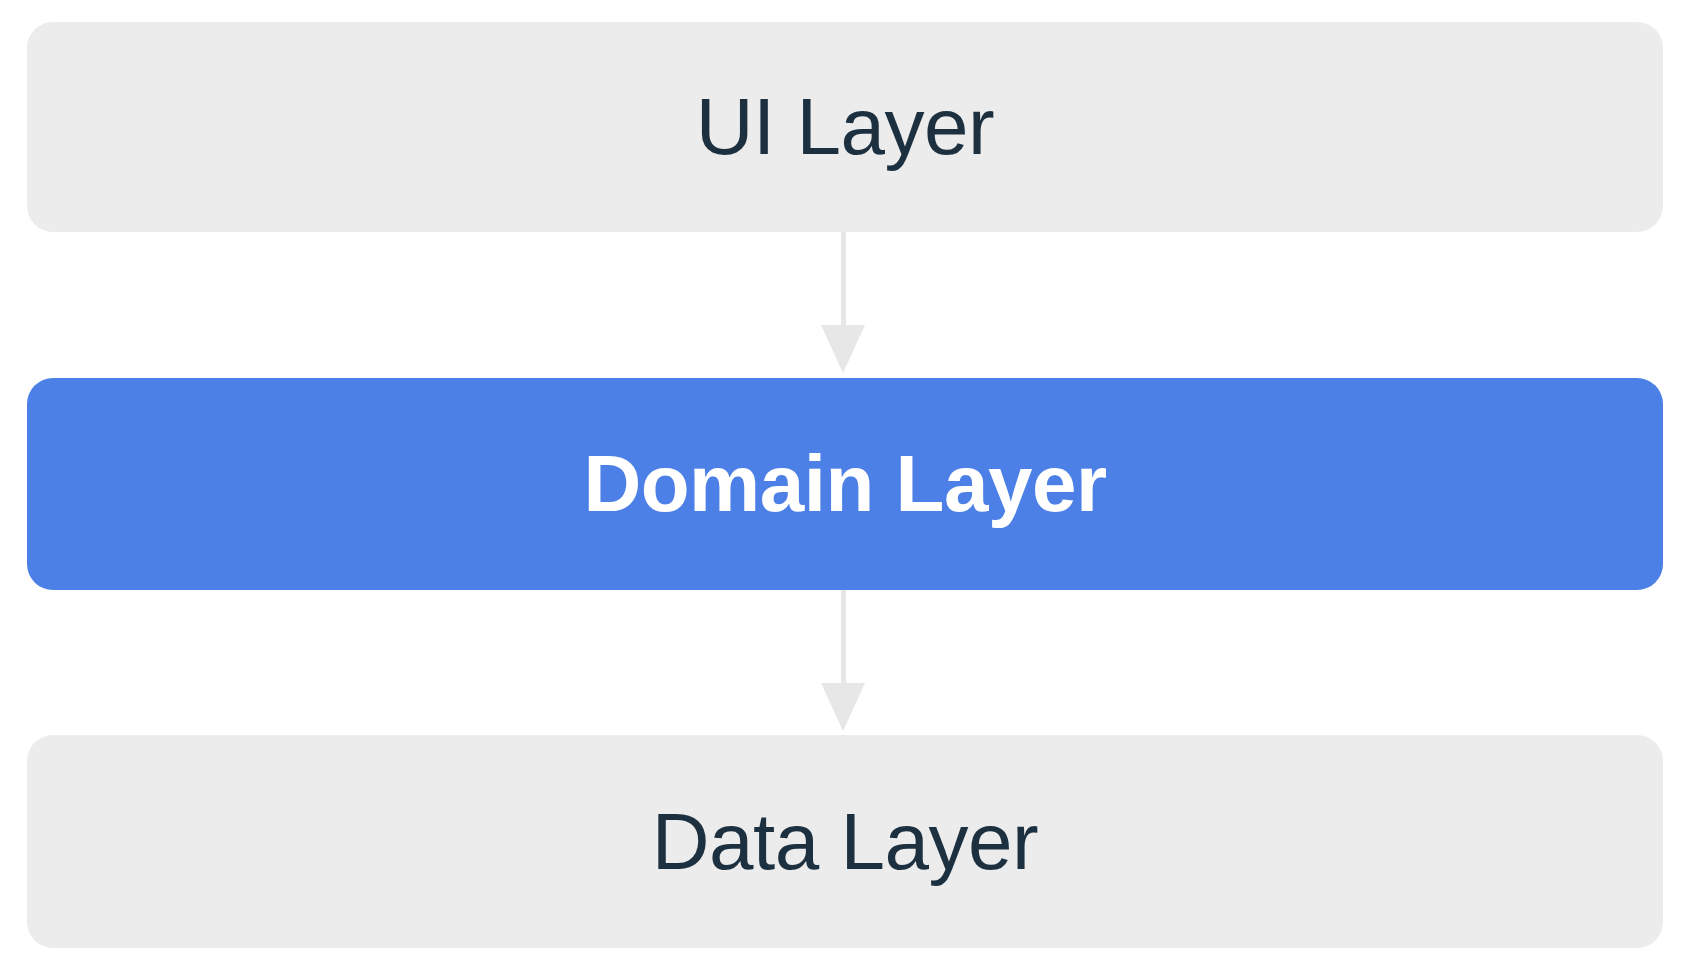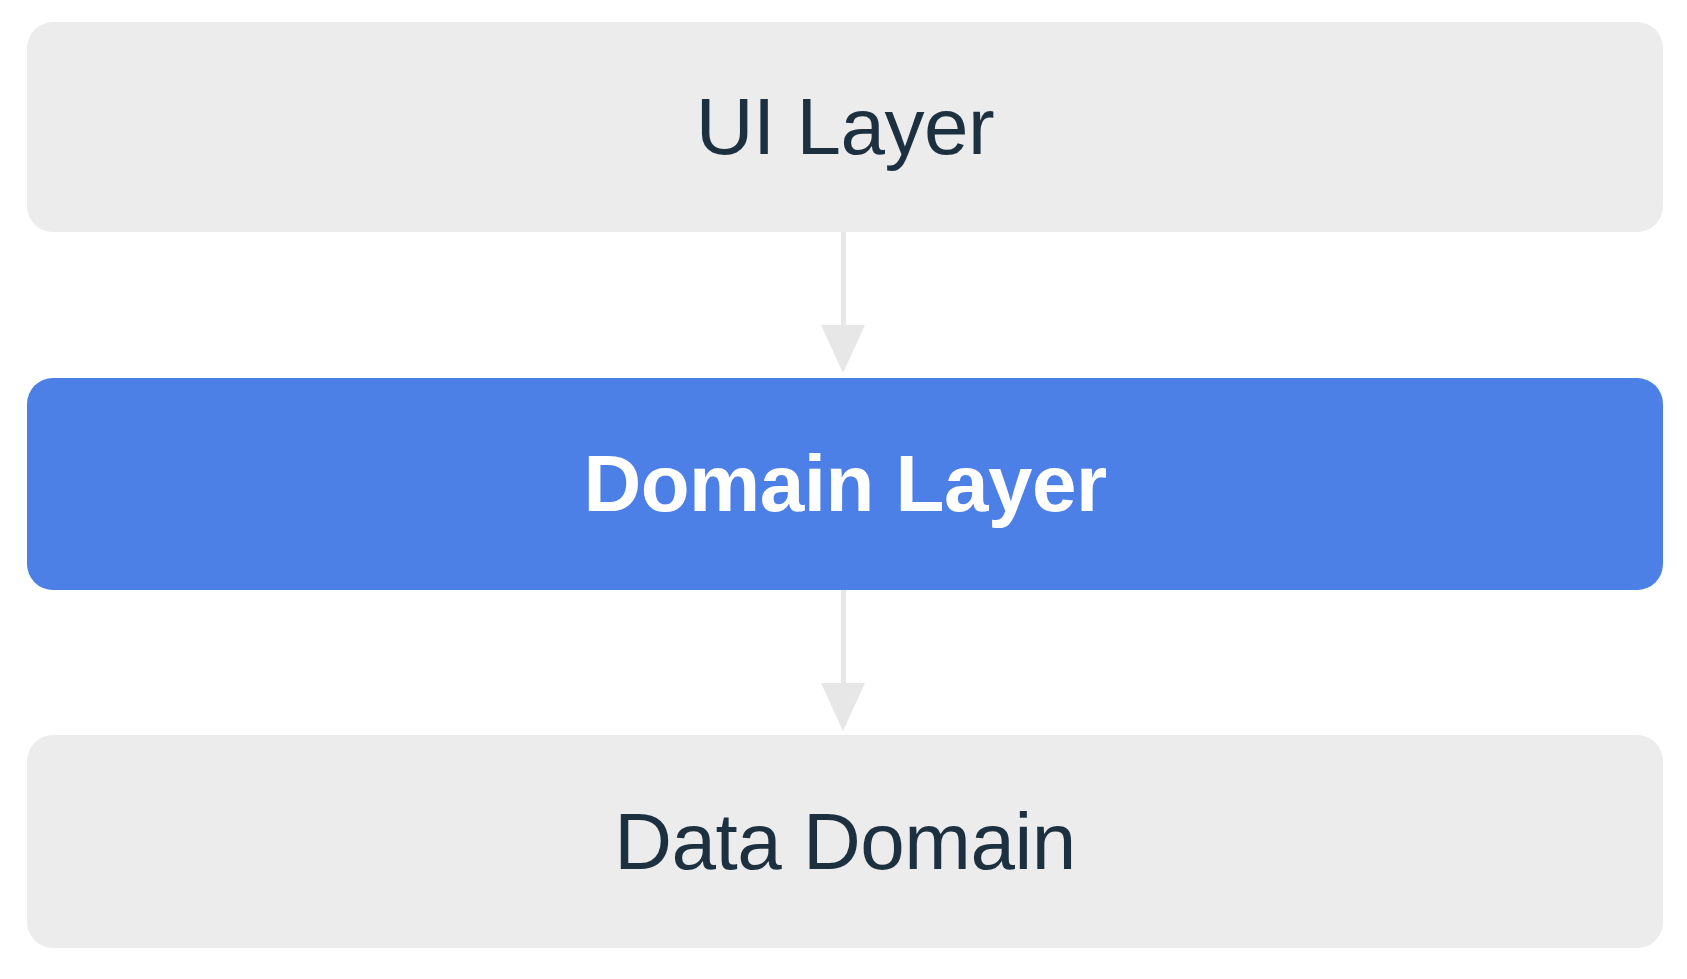--- a/index.html
+++ b/index.html
@@ -101,16 +101,16 @@
 
   <div class="node" id="node-ui-layer" style="background: rgb(236, 236, 236);">
     <span class="node-label" style="color: rgb(28, 48, 64);">UI Layer</span>
   </div>
 
   <div class="node" id="node-domain-layer" style="background: rgb(77, 128, 230);">
     <span class="node-label" style="color: rgb(255, 255, 255);">Domain Layer</span>
   </div>
 
   <div class="node" id="node-data-layer" style="background: rgb(236, 236, 236);">
-    <span class="node-label" style="color: rgb(28, 48, 64);">Data Domain</span>
+    <span class="node-label" style="color: rgb(28, 48, 64);">Data Layer</span>
   </div>
 
 </div>
 
 </body></html>

